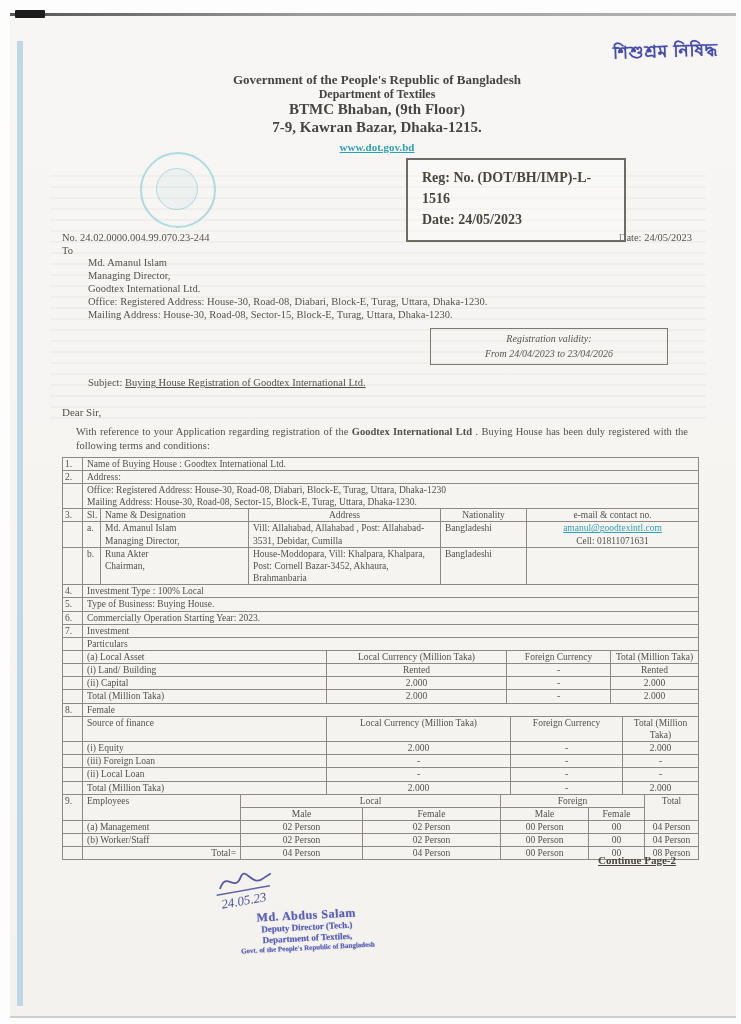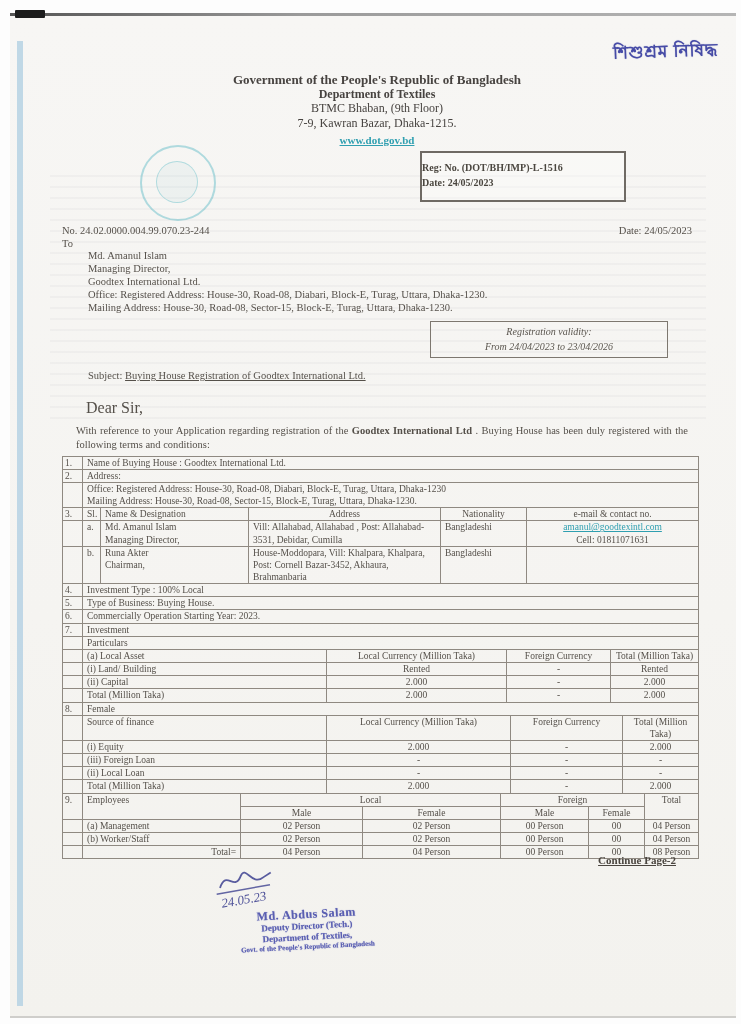--- a/index.html
+++ b/index.html
@@ -16,39 +16,39 @@
   .bleed{position:absolute;left:40px;right:30px;top:150px;height:260px;opacity:.05;pointer-events:none;
     background:repeating-linear-gradient(180deg,transparent 0 9px,#6a6a7a 9px 11px);}
 
   .bengali-stamp{position:absolute;right:18px;top:22px;font-size:17px;font-weight:bold;
     color:#464ba6;transform:rotate(-2deg);letter-spacing:1px;text-shadow:0 0 1px rgba(70,75,166,.55);}
 
   .content{position:relative;padding:56px 44px 0 52px;}
   .letter-head{text-align:center;line-height:1.18;color:#474340;}
   .lh1{font-size:13px;font-weight:bold;}
   .lh2{font-size:12px;font-weight:bold;}
-  .lh3,.lh4{font-size:12px;font-weight:normal;}
+  .lh3,.lh4{font-size:15px;font-weight:bold;}
   .lh-site a{color:#2f9fb0;font-size:11px;font-weight:bold;text-decoration:underline;cursor:pointer;}
 
   .head-band{position:relative;height:72px;}
   .seal{position:absolute;left:78px;top:-4px;width:72px;height:72px;border:2px solid rgba(83,183,195,.55);
     border-radius:50%;opacity:.8;}
   .seal-inner{position:absolute;left:14px;top:14px;width:40px;height:40px;border:1px solid rgba(83,183,195,.5);
     border-radius:50%;background:rgba(83,183,195,.08);}
   .regbox{position:absolute;right:66px;top:2px;width:192px;border:2px solid #6f6a64;
-    padding:7px 10px 10px 0;font-size:10px;font-weight:bold;color:#4a463f;line-height:1.5;background:rgba(255,255,255,.3);}
+    padding:7px 10px 10px 14px;font-size:14px;font-weight:bold;color:#4a463f;line-height:1.5;background:rgba(255,255,255,.3);}
 
   .refline{display:flex;justify-content:space-between;font-size:10.5px;margin-top:4px;}
   .to-label{font-size:10.5px;margin-top:2px;}
   .recipient{margin-left:26px;font-size:10.5px;line-height:1.25;color:#56514b;}
   .validity-box{margin:7px 24px 0 auto;width:228px;border:1px solid #7d776f;text-align:center;
     font-size:10px;line-height:1.45;padding:3px 4px;color:#5a554e;font-style:italic;}
   .subject{margin:12px 0 0 26px;font-size:10.5px;}
   .subject .u{text-decoration:underline;}
-  .salutation{margin-top:18px;font-size:16px;margin-left:24px;}
+  .salutation{margin-top:18px;font-size:11px;}
   .body-para{margin:7px 0 0 14px;font-size:10.5px;line-height:1.3;width:612px;text-align:justify;}
 
   .bigtable{margin-top:5px;width:637px;}
   table{border-collapse:collapse;width:637px;table-layout:fixed;margin-top:-1px;}
   td{border:1px solid #8f8981;font-size:9.5px;line-height:1.28;padding:0 4px;color:#55504a;
     vertical-align:top;overflow:hidden;}
   td.no{text-align:left;padding:0 2px;}
   td.c{text-align:center;}
   td.r{text-align:right;}
   .email{color:#2f9fb0;text-decoration:underline;cursor:pointer;display:block;text-align:center;}

